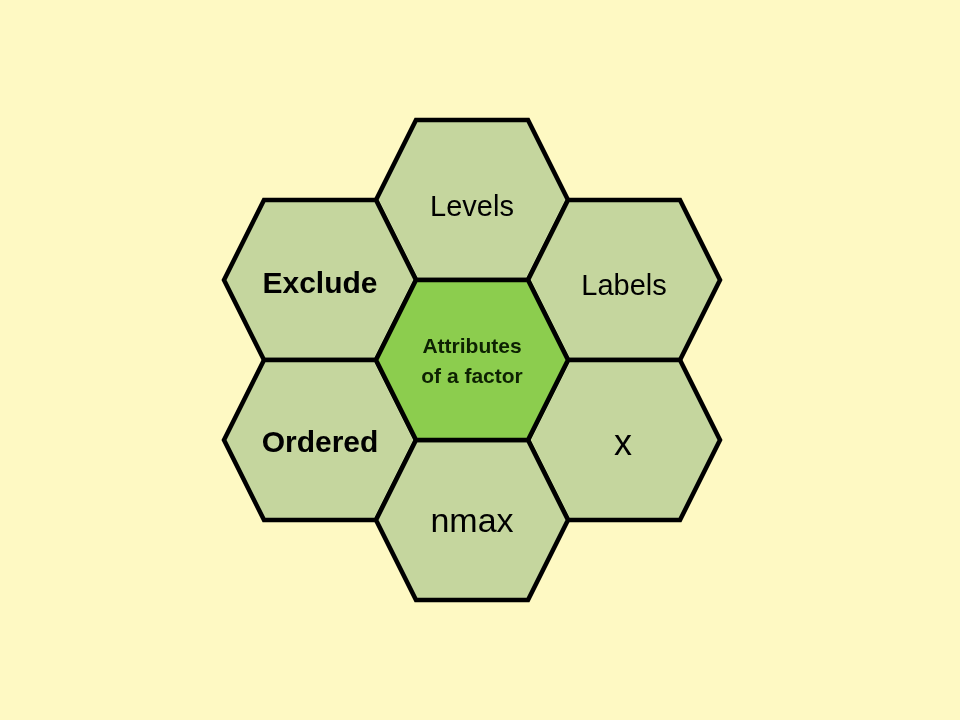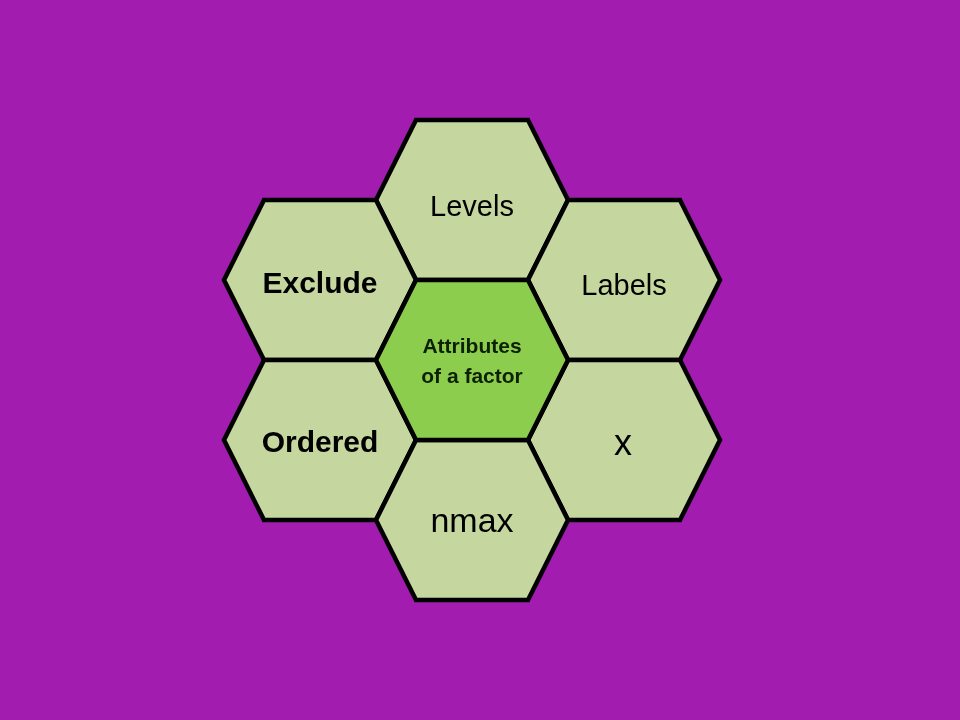--- a/index.html
+++ b/index.html
@@ -8,21 +8,21 @@
     width: 960px;
     height: 720px;
     background: #ffffff;
     overflow: hidden;
     font-family: "Liberation Sans", sans-serif;
   }
   .stage {
     position: relative;
     width: 960px;
     height: 720px;
-    background: #a21caf;
+    background: #fef9c3;
   }
   svg { display: block; }
   .hex-shape {
     stroke: #000000;
     stroke-width: 4.5;
     stroke-linejoin: miter;
   }
   .cell-label {
     fill: #000000;
     text-anchor: middle;

